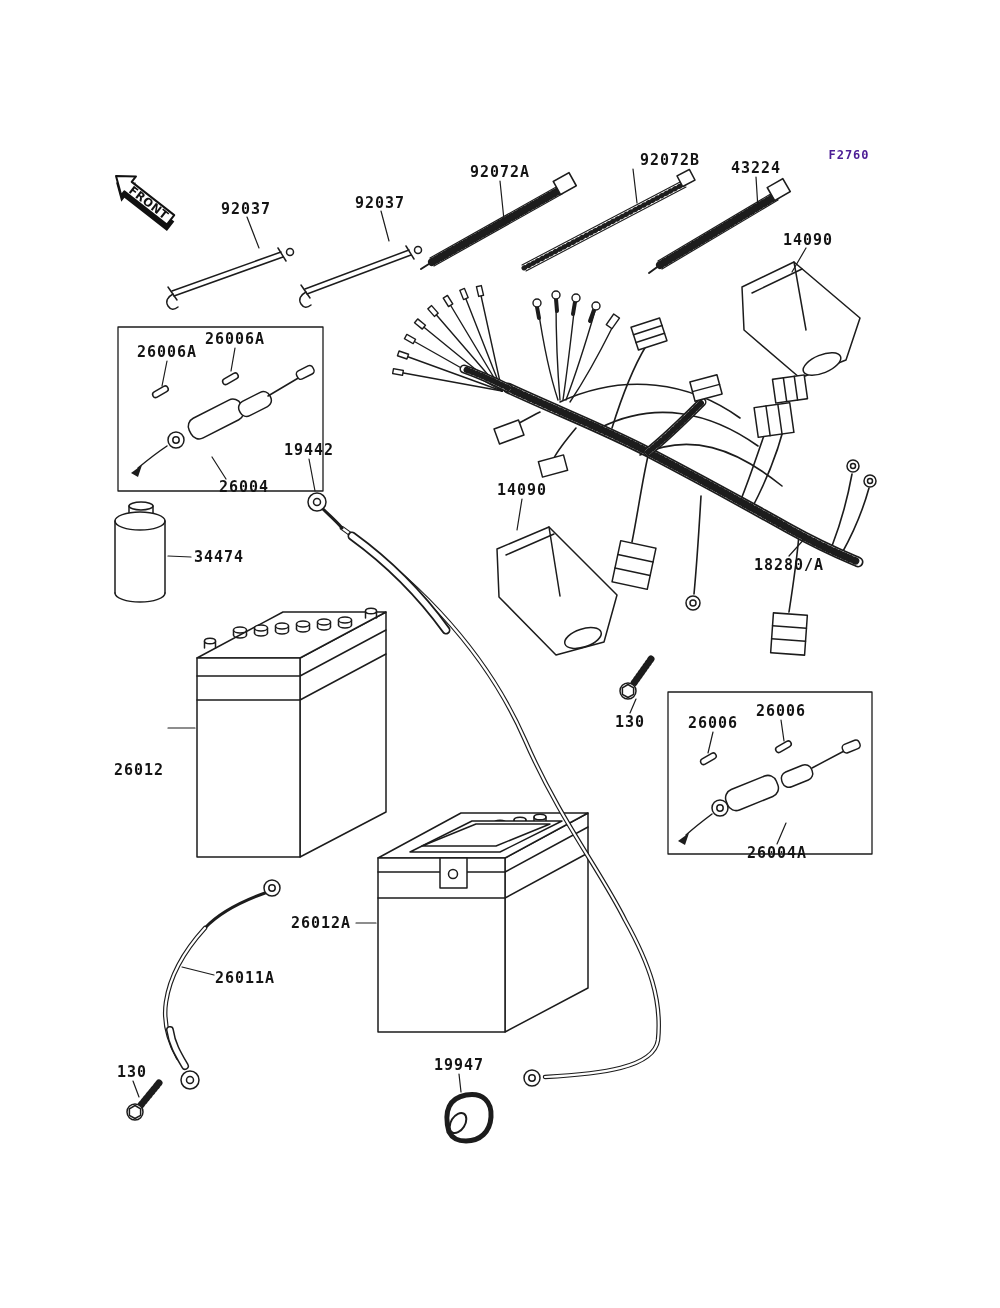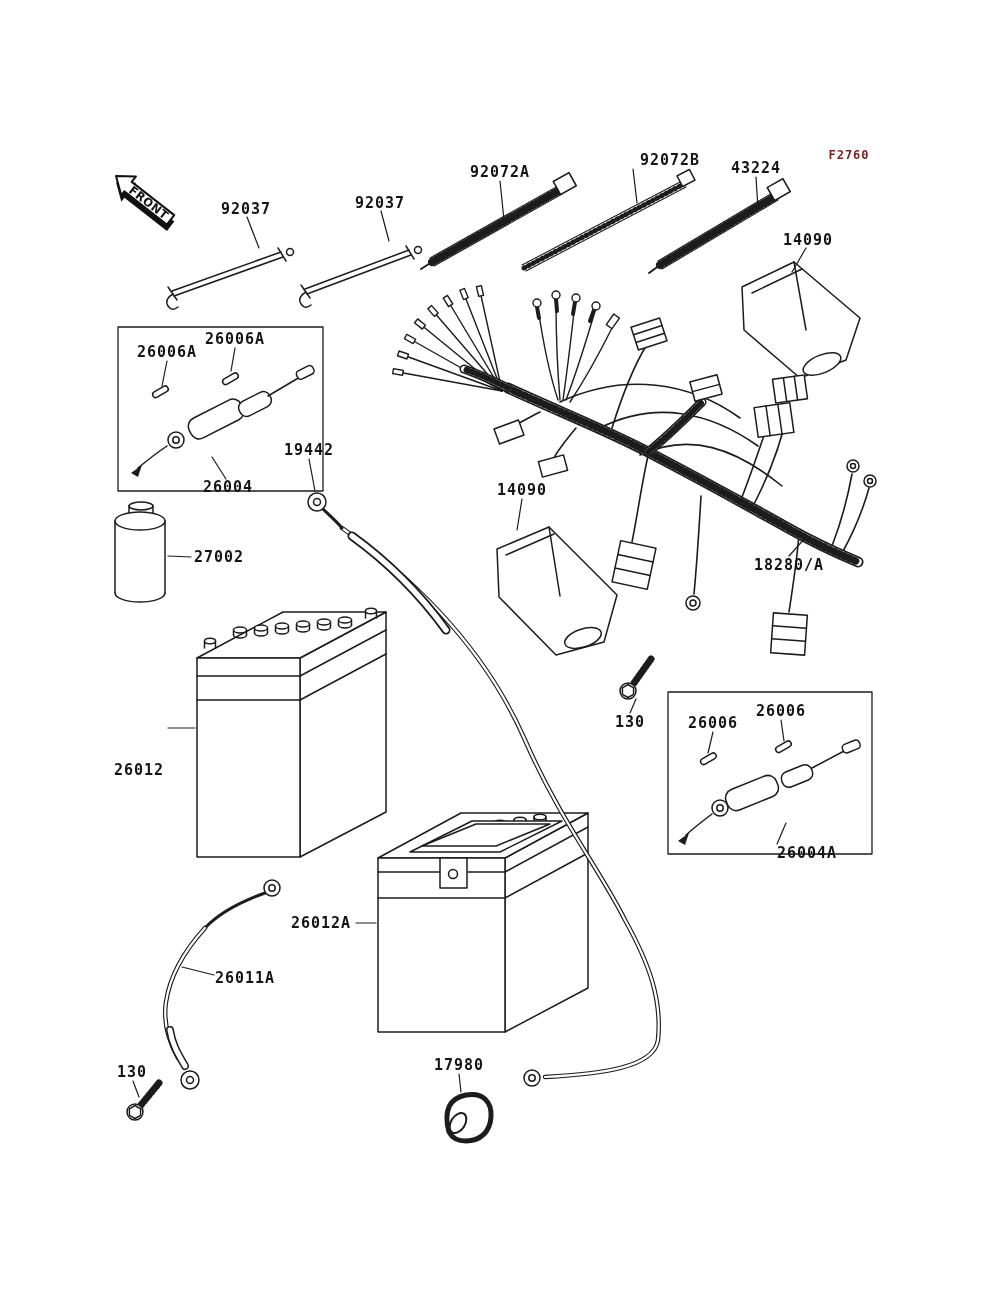--- a/index.html
+++ b/index.html
@@ -1,21 +1,21 @@
 <!DOCTYPE html>
 <html><head>
 <meta charset="utf-8">
 <style>
   html,body{margin:0;padding:0;background:#fff;}
   #canvas{position:relative;width:1000px;height:1308px;background:#fff;overflow:hidden;
           font-family:"DejaVu Sans Mono",monospace;}
   #art{position:absolute;left:0;top:0;}
   .lbl{position:absolute;transform:translate(-50%,-50%);font:bold 15px "DejaVu Sans Mono",monospace;
        color:#141414;letter-spacing:1px;white-space:nowrap;}
-  .figcode{font:bold 12px "DejaVu Sans Mono",monospace;letter-spacing:1px;color:#7f1d1d;
+  .figcode{font:bold 12px "DejaVu Sans Mono",monospace;letter-spacing:1px;color:#4c1d95;
            position:absolute;transform:translate(-50%,-50%);}
 </style>
 </head>
 <body>
 
 <div id="canvas">
 
 <svg id="art" width="1000" height="1308" viewBox="0 0 1000 1308" stroke="#1c1c1c" fill="none" stroke-width="1.5" stroke-linecap="round" stroke-linejoin="round">
 
   <g transform="translate(116,176) rotate(38)">
@@ -383,27 +383,27 @@
 
 <div class="lbl" style="left:246px;top:209px">92037</div>
 <div class="lbl" style="left:380px;top:203px">92037</div>
 <div class="lbl" style="left:500px;top:172px">92072A</div>
 <div class="lbl" style="left:670px;top:160px">92072B</div>
 <div class="lbl" style="left:756px;top:168px">43224</div>
 <div class="lbl" style="left:808px;top:240px">14090</div>
 <div class="lbl" style="left:167px;top:352px">26006A</div>
 <div class="lbl" style="left:235px;top:339px">26006A</div>
 <div class="lbl" style="left:309px;top:450px">19442</div>
-<div class="lbl" style="left:228px;top:487px">26004</div>
-<div class="lbl" style="left:219px;top:557px">27002</div>
+<div class="lbl" style="left:244px;top:487px">26004</div>
+<div class="lbl" style="left:219px;top:557px">34474</div>
 <div class="lbl" style="left:522px;top:490px">14090</div>
 <div class="lbl" style="left:789px;top:565px">18280/A</div>
 <div class="lbl" style="left:139px;top:770px">26012</div>
 <div class="lbl" style="left:630px;top:722px">130</div>
 <div class="lbl" style="left:713px;top:723px">26006</div>
 <div class="lbl" style="left:781px;top:711px">26006</div>
-<div class="lbl" style="left:807px;top:853px">26004A</div>
+<div class="lbl" style="left:777px;top:853px">26004A</div>
 <div class="lbl" style="left:321px;top:923px">26012A</div>
 <div class="lbl" style="left:245px;top:978px">26011A</div>
 <div class="lbl" style="left:132px;top:1072px">130</div>
-<div class="lbl" style="left:459px;top:1065px">17980</div>
+<div class="lbl" style="left:459px;top:1065px">19947</div>
 
 </div>
 
 </body></html>

